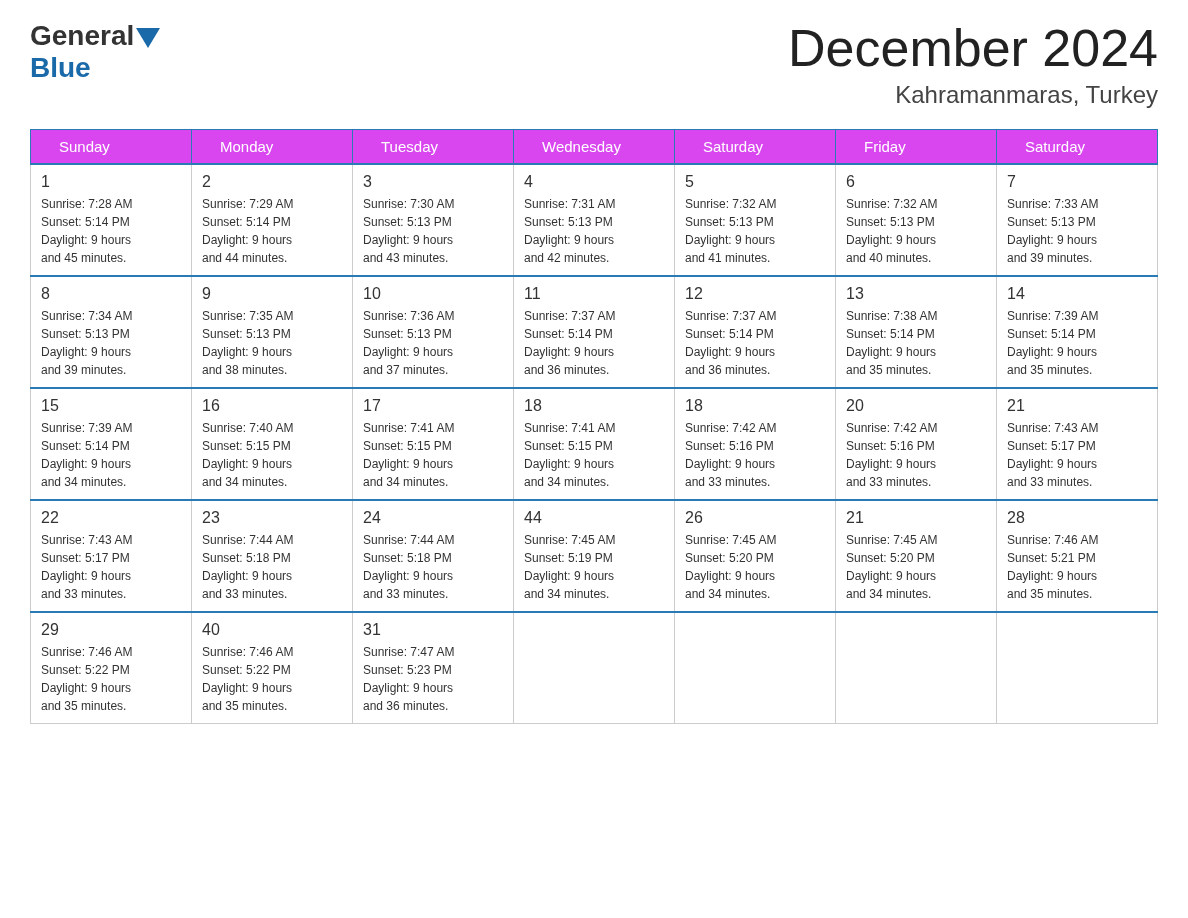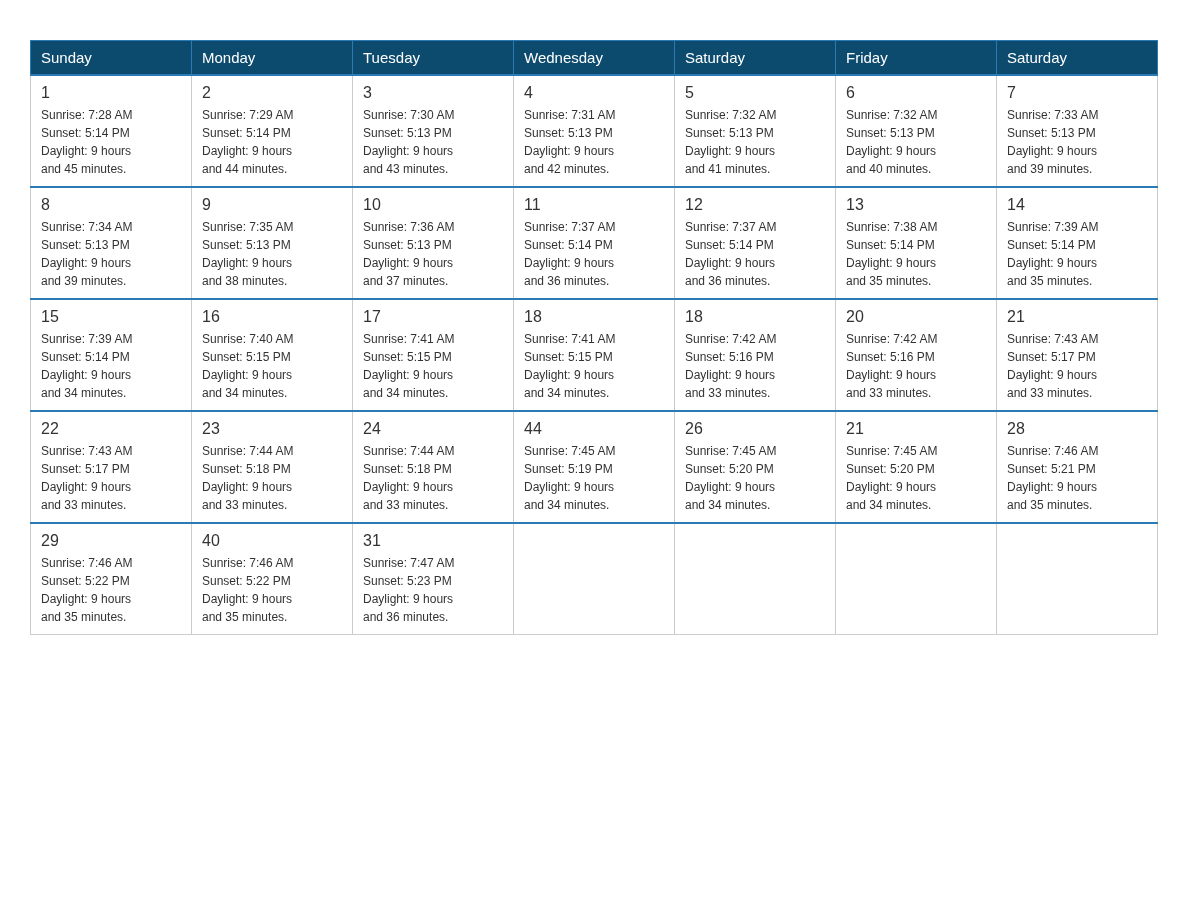--- a/index.html
+++ b/index.html
@@ -58,25 +58,25 @@
       font-size: 24px;
       color: #444;
       margin-top: 4px;
     }
     table {
       width: 100%;
       border-collapse: collapse;
       table-layout: fixed;
     }
     thead tr th {
-      background-color: #0c4a6e;
+      background-color: #d946ef;
       color: #fff;
       font-size: 15px;
       font-weight: normal;
-      padding: 8px 10px;
+      padding: 8px 28px;
       text-align: left;
       border: 1px solid #2a7ab5;
     }
     tbody tr td {
       vertical-align: top;
       padding: 8px 10px;
       border: 1px solid #ccc;
       font-size: 13px;
       color: #333;
       height: 110px;
@@ -95,21 +95,30 @@
       line-height: 1.5;
     }
     td.empty {
       background: #fff;
     }
   </style>
 </head>
 <body>
 
 <div class="header">
+  <div class="logo-block">
+    <div class="logo-top-row">
+      <span class="logo-text-general">General</span>
+      <div class="logo-arrow"></div>
+    </div>
+    <span class="logo-blue">Blue</span>
+  </div>
   <div class="title-block">
+    <div class="calendar-title">December 2024</div>
+    <div class="calendar-subtitle">Kahramanmaras, Turkey</div>
   </div>
 </div>
 
 <table>
   <thead>
     <tr>
     <th>Sunday</th>
         <th>Monday</th>
         <th>Tuesday</th>
         <th>Wednesday</th>

